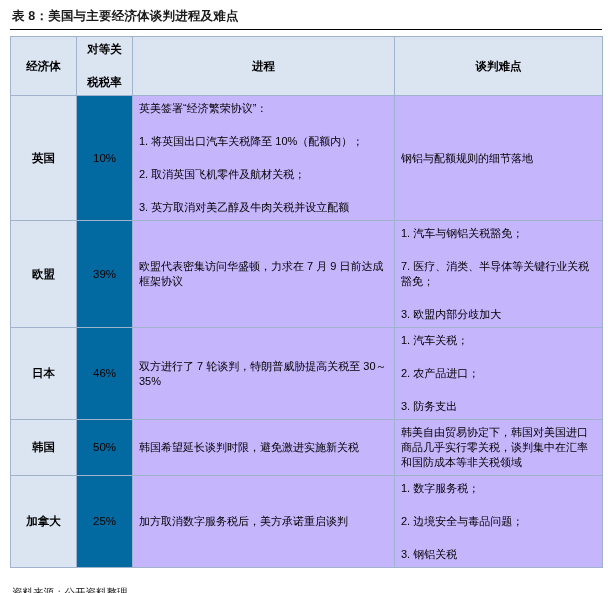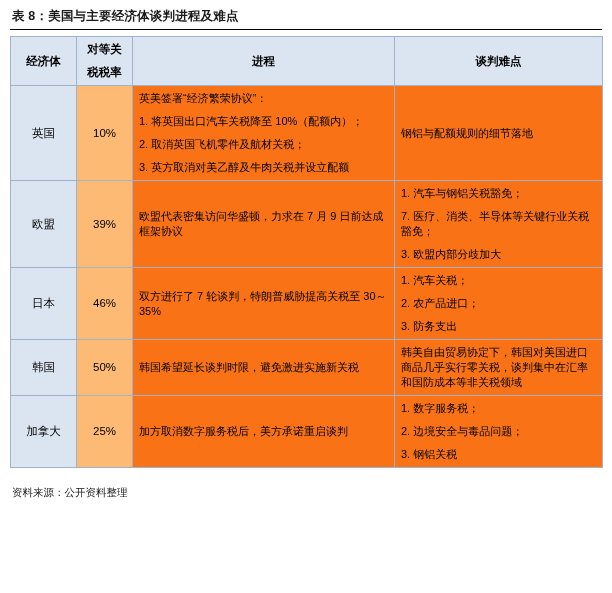--- a/index.html
+++ b/index.html
@@ -55,35 +55,35 @@
     padding: 4px 2px;
   }
   col.c-econ { width: 66px; }
   col.c-rate { width: 56px; }
   col.c-prog { width: 262px; }
   col.c-diff { width: 208px; }
 
   td.econ {
     background: #dbe5f1;
     text-align: center;
-    font-weight: normal;
+    font-weight: bold;
     font-size: 11.5px;
   }
   td.rate {
-    background: #fdba74;
+    background: #0369a1;
     text-align: center;
     font-size: 11.5px;
   }
   td.prog, td.diff {
-    background: #f97316;
+    background: #c4b5fd;
     text-align: left;
     font-size: 11px;
   }
   .cell-line { display: block; }
-  .cell-line + .cell-line { margin-top: 8px; }
+  .cell-line + .cell-line { margin-top: 18px; }
 
   .source {
     margin-top: 18px;
     font-size: 10.5px;
     color: #222222;
     padding-left: 2px;
   }
 </style>
 </head>
 <body>

